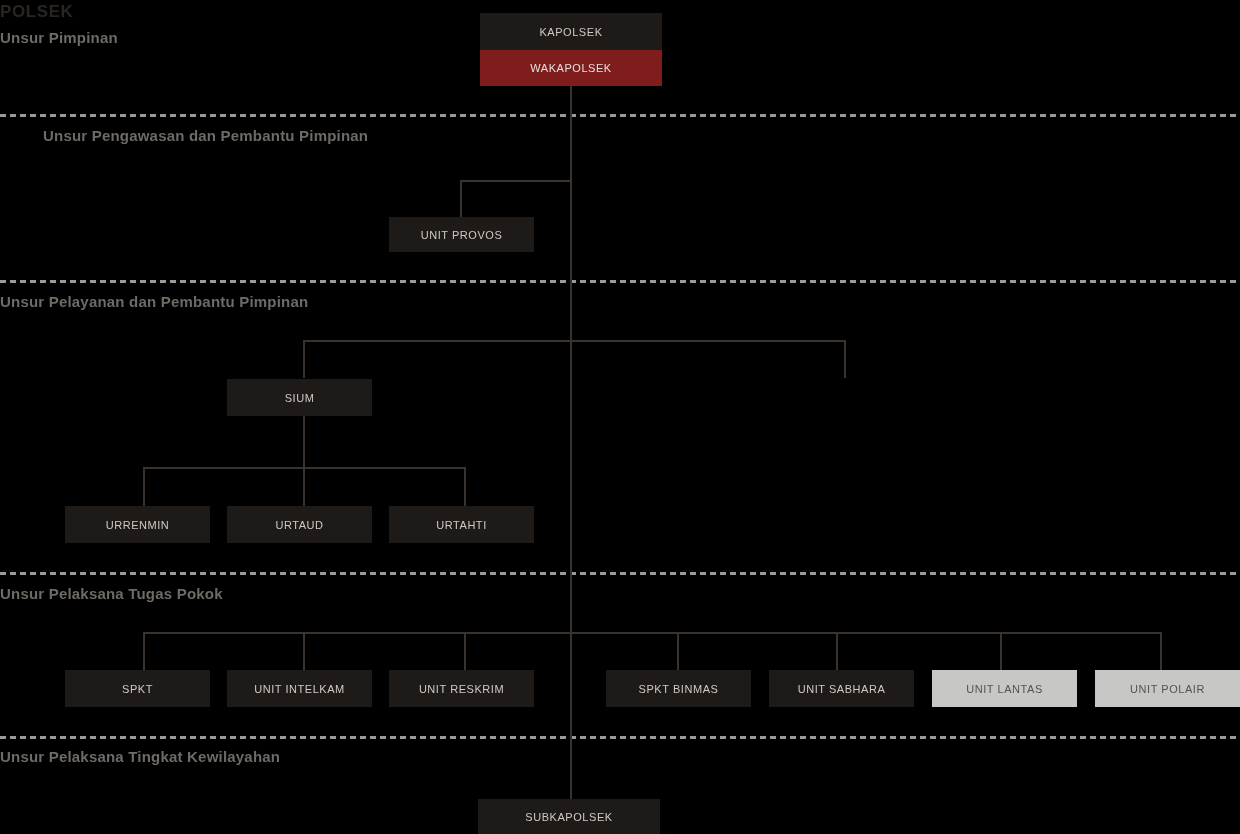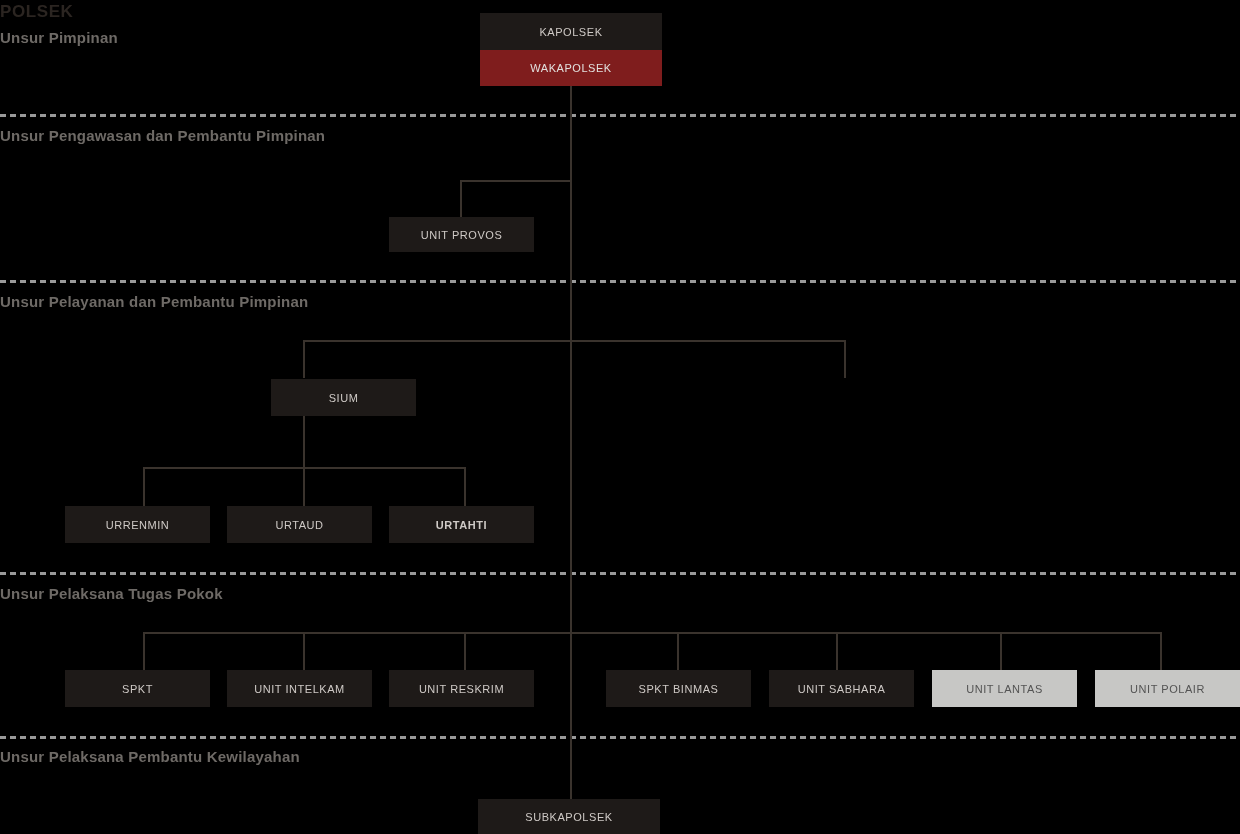--- a/index.html
+++ b/index.html
@@ -77,30 +77,30 @@
 </head>
 <body>
 
 <div id="chart">
 
   <div class="section-label root-title" style="top:2px;">POLSEK</div>
 
   <div class="section-label" style="top:29px;">Unsur Pimpinan</div>
 
   <div class="divider" style="top:114px;"></div>
-  <div class="section-label" style="top:127px;">Unsur Pengawasan dan Pembantu Pimpinan</div>
+  <div class="section-label" style="top:127px;padding-left:43px;">Unsur Pengawasan dan Pembantu Pimpinan</div>
 
   <div class="divider" style="top:280px;"></div>
   <div class="section-label" style="top:293px;">Unsur Pelayanan dan Pembantu Pimpinan</div>
 
   <div class="divider" style="top:572px;"></div>
   <div class="section-label" style="top:585px;">Unsur Pelaksana Tugas Pokok</div>
 
   <div class="divider" style="top:736px;"></div>
-  <div class="section-label" style="top:748px;">Unsur Pelaksana Pembantu Kewilayahan</div>
+  <div class="section-label" style="top:748px;">Unsur Pelaksana Tingkat Kewilayahan</div>
 
   <div class="line v trunk" style="left:570px; top:86px; height:713px;"></div>
 
   <div class="line h" style="left:460px; top:180px; width:111px;"></div>
   <div class="line v" style="left:460px; top:180px; height:38px;"></div>
 
   <div class="line h" style="left:303px; top:340px; width:543px;"></div>
   <div class="line v" style="left:303px; top:340px; height:38px;"></div>
   <div class="line v" style="left:844px; top:340px; height:38px;"></div>
 
@@ -117,25 +117,25 @@
   <div class="line v" style="left:677px; top:632px; height:39px;"></div>
   <div class="line v" style="left:836px; top:632px; height:39px;"></div>
   <div class="line v" style="left:1000px; top:632px; height:39px;"></div>
   <div class="line v" style="left:1160px; top:632px; height:39px;"></div>
 
   <div class="node dark" style="left:480px; top:13px; width:182px; height:37px;">KAPOLSEK</div>
   <div class="node mid" style="left:480px; top:50px; width:182px; height:36px;">WAKAPOLSEK</div>
 
   <div class="node dark" style="left:389px; top:217px; width:145px; height:35px;">UNIT PROVOS</div>
 
-  <div class="node dark" style="left:227px; top:379px; width:145px; height:37px;margin-left:44px;">SIUM</div>
+  <div class="node dark" style="left:227px; top:379px; width:145px; height:37px;">SIUM</div>
 
   <div class="node dark" style="left:65px; top:506px; width:145px; height:37px;">URRENMIN</div>
   <div class="node dark" style="left:227px; top:506px; width:145px; height:37px;">URTAUD</div>
-  <div class="node dark" style="left:389px; top:506px; width:145px; height:37px;font-weight:bold;">URTAHTI</div>
+  <div class="node dark" style="left:389px; top:506px; width:145px; height:37px;">URTAHTI</div>
 
   <div class="node dark" style="left:65px; top:670px; width:145px; height:37px;">SPKT</div>
   <div class="node dark" style="left:227px; top:670px; width:145px; height:37px;">UNIT INTELKAM</div>
   <div class="node dark" style="left:389px; top:670px; width:145px; height:37px;">UNIT RESKRIM</div>
   <div class="node dark" style="left:606px; top:670px; width:145px; height:37px;">SPKT BINMAS</div>
   <div class="node dark" style="left:769px; top:670px; width:145px; height:37px;">UNIT SABHARA</div>
   <div class="node light" style="left:932px; top:670px; width:145px; height:37px;">UNIT LANTAS</div>
   <div class="node light" style="left:1095px; top:670px; width:145px; height:37px;">UNIT POLAIR</div>
 
   <div class="node dark" style="left:478px; top:799px; width:182px; height:35px;">SUBKAPOLSEK</div>

